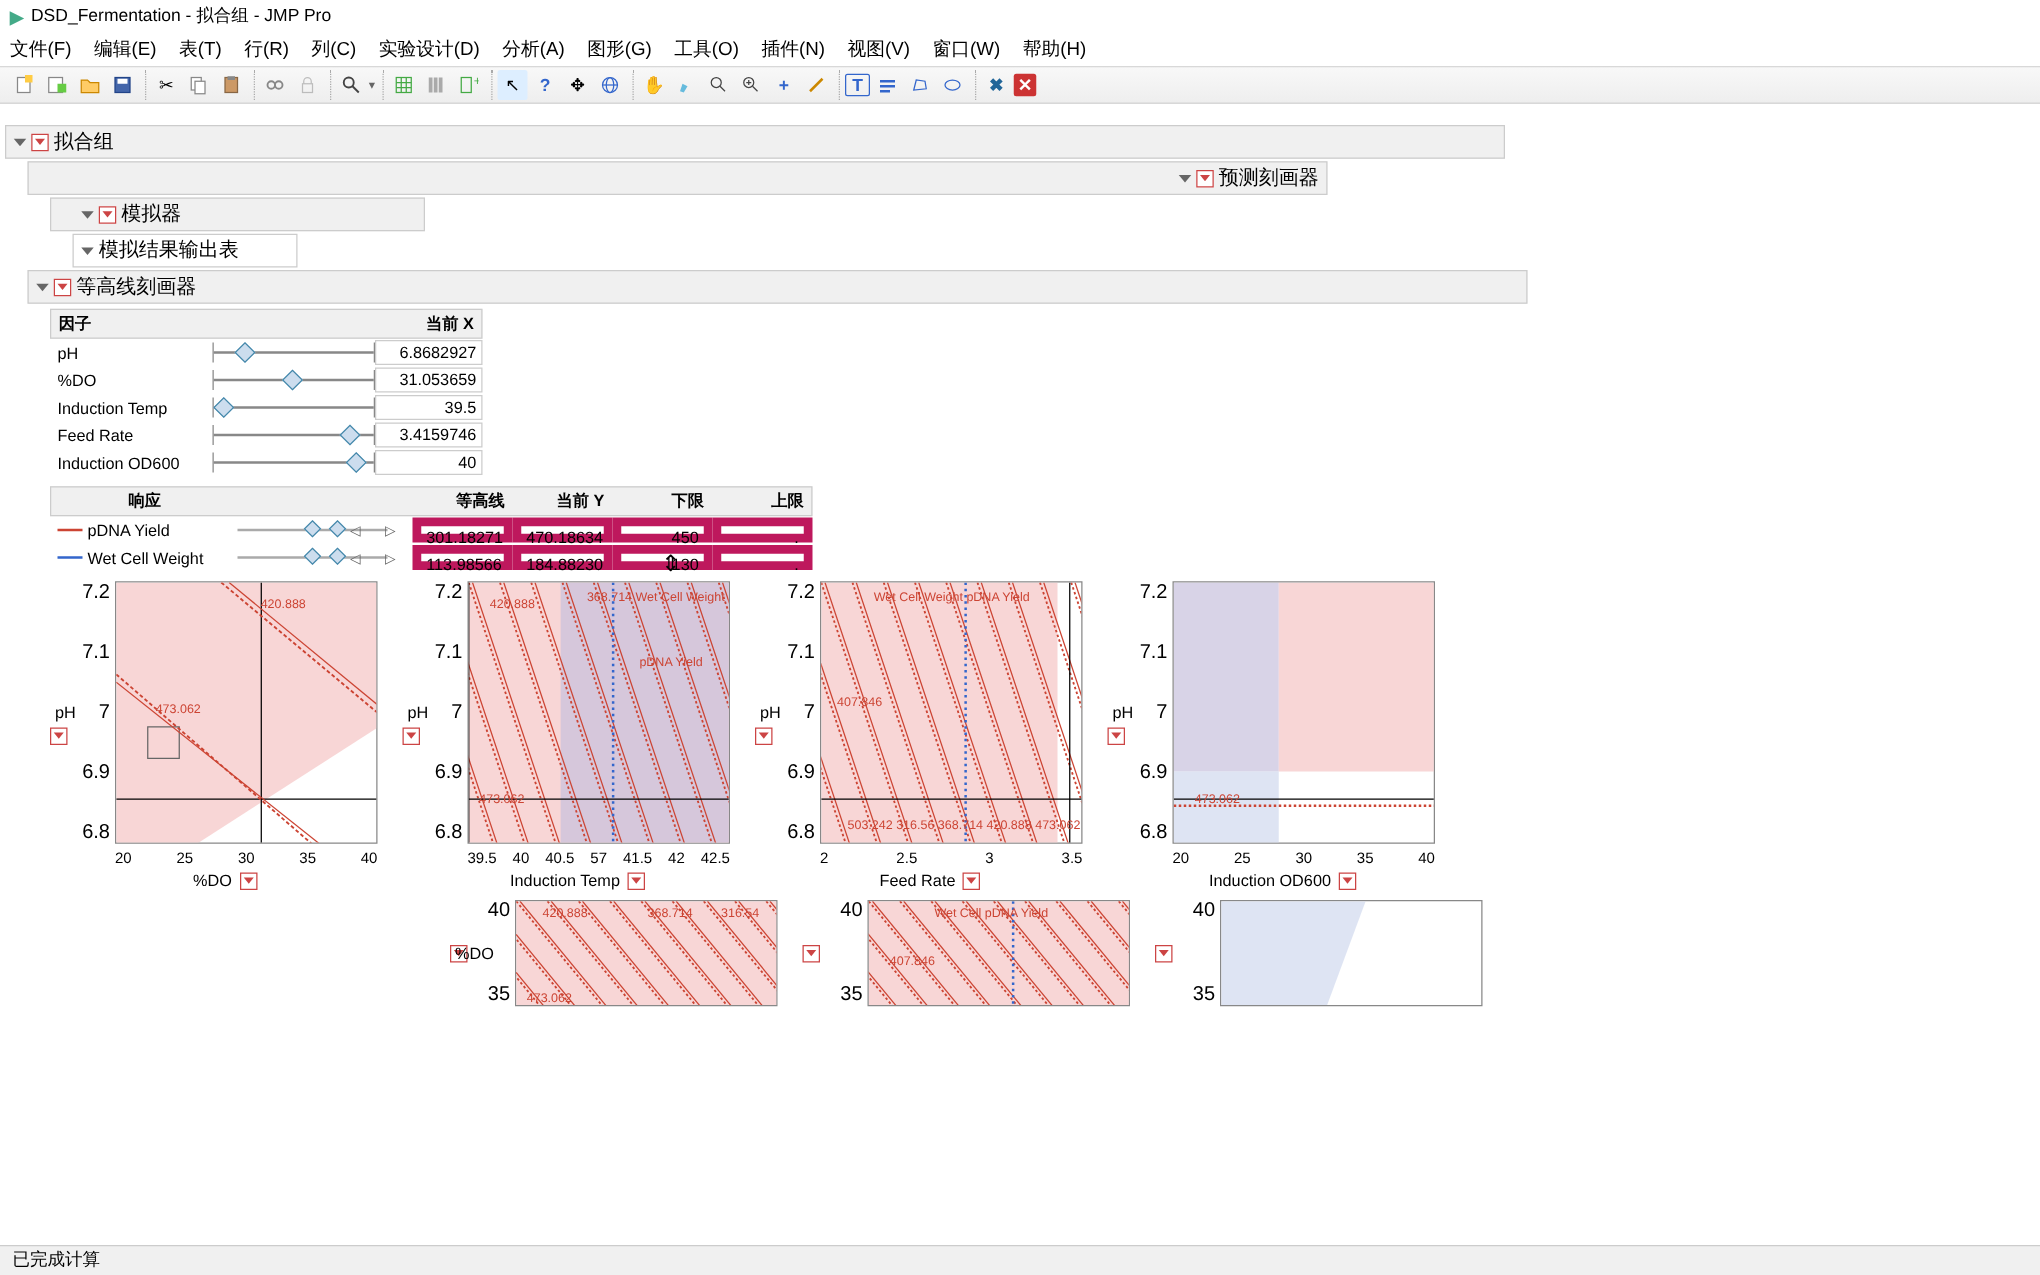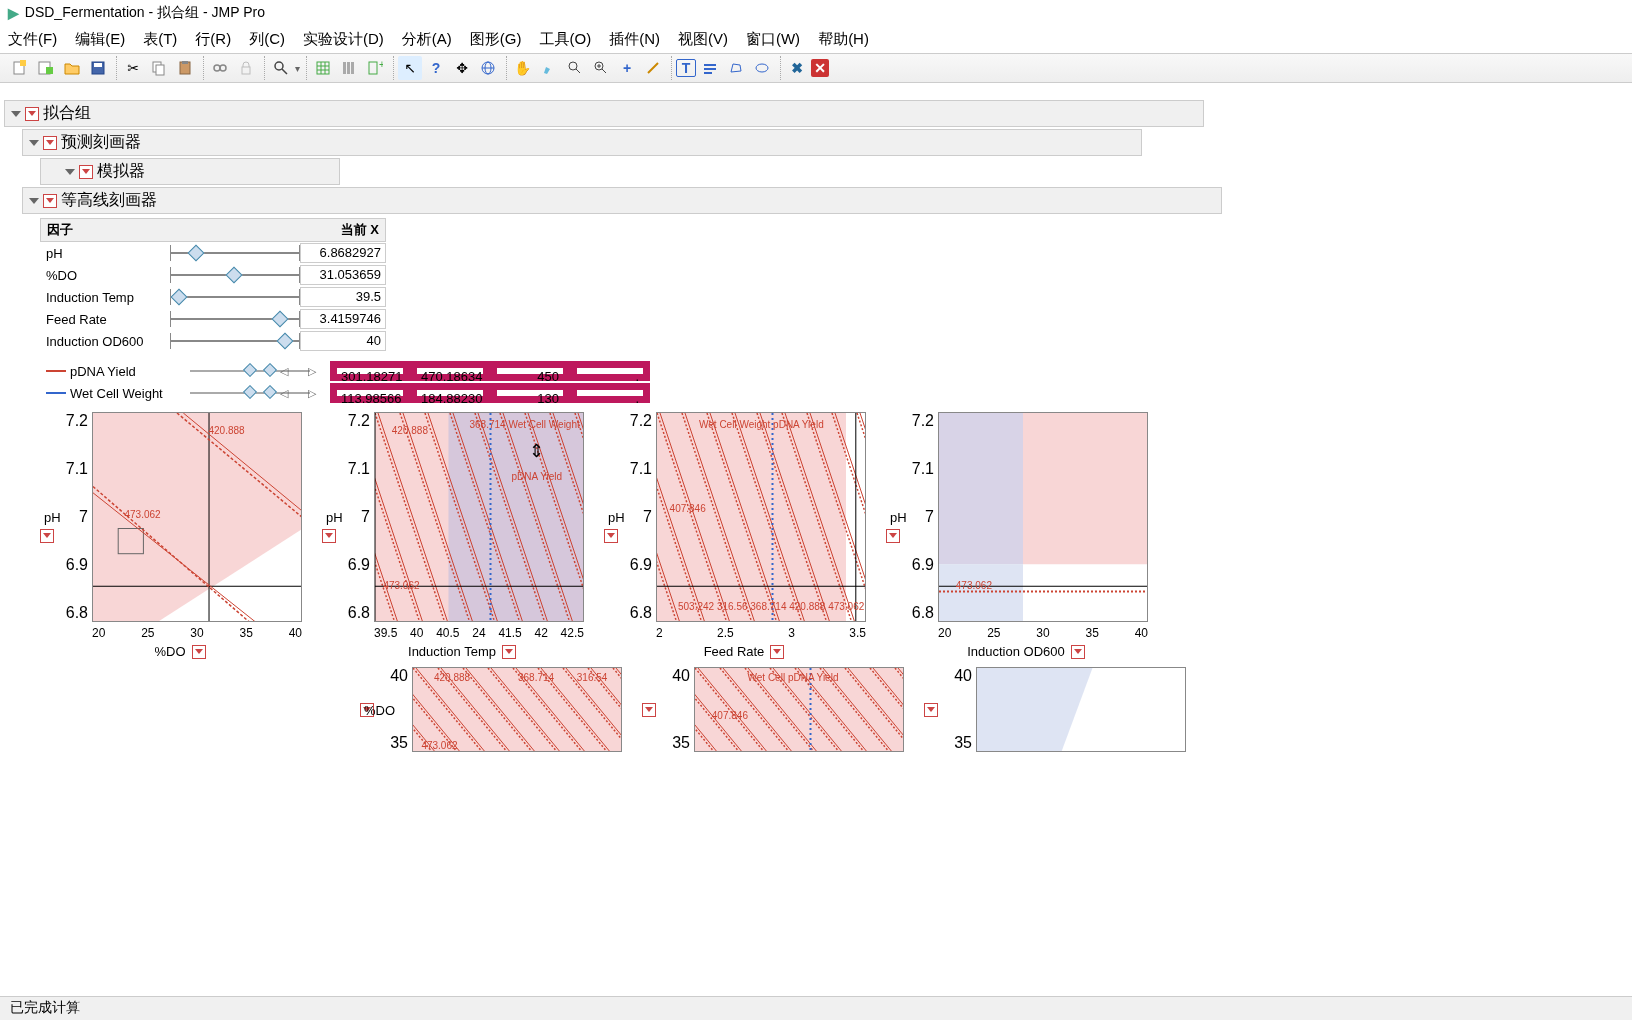--- a/index.html
+++ b/index.html
@@ -53,21 +53,21 @@
 .contour-cell { display: flex; align-items: center; gap: 4px; }
 .contour-plot { position: relative; }
 .plot-svg { border: 1px solid #888; background: #fff; }
 .y-ticks { position: absolute; left: -28px; top: 0; bottom: 0; display: flex; flex-direction: column; justify-content: space-between; font-size: 16px; text-align: right; width: 24px; }
 .x-ticks { position: absolute; left: 0; right: 0; bottom: -18px; display: flex; justify-content: space-between; font-size: 12px; }
 .x-label-row { text-align: center; margin-top: 22px; display: flex; align-items: center; justify-content: center; gap: 6px; }
 .y-label { position: absolute; left: -48px; top: 50%; transform: translateY(-50%); font-size: 13px; }
 .row2-spacer { width: 300px; }
 .statusbar { position: absolute; bottom: 0; left: 0; right: 0; height: 24px; border-top: 1px solid #ccc; background: #f0f0f0; padding: 2px 10px; font-size: 14px; }
 .panel-wide { width: 1200px; }
-.panel-med { width: 1120px; }
+.panel-med { width: 1040px; justify-content: flex-end; }
 .panel-small { width: 300px; padding-left: 24px; }
 .panel-xsmall { width: 180px; }
 .multi-slider { position: relative; height: 16px; }
 .ms-track { position: absolute; top: 7px; left: 0; right: 20px; height: 2px; background: #aaa; }
 .ms-thumb { position: absolute; top: 2px; width: 10px; height: 10px; background: #cde; border: 1px solid #48a; transform: rotate(45deg); }
 .ms-arrow { position: absolute; top: 2px; font-size: 11px; color: #666; }
 .cursor-resize { position: absolute; left: 529px; top: 440px; font-size: 18px; pointer-events: none; }
 </style>
 </head>
 <body>
@@ -263,20 +263,26 @@
       <span>预测刻画器</span>
     </div>
   </div>
   <div class="panel indent-2">
     <div class="panel-header panel-small">
       <span class="disclosure open"></span>
       <span class="hot"></span>
       <span>模拟器</span>
     </div>
   </div>
+  <div class="panel indent-3">
+    <div class="panel-header panel-xsmall" style="background:#fff">
+      <span class="disclosure open"></span>
+      <span>模拟结果输出表</span>
+    </div>
+  </div>
   <div class="panel indent-1">
     <div class="panel-header panel-wide">
       <span class="disclosure open"></span>
       <span class="hot"></span>
       <span>等高线刻画器</span>
     </div>
   </div>
 
   <div class="factors-table">
     <div class="hdr" style="width:346px">
@@ -327,20 +333,28 @@
             <div class="slider">
               <div class="thumb" style="left:107.8px"></div>
             </div>
           </div>
   <div class="c3">40</div>
         </div>
       </div>
   </div>
 
   <div class="resp-table">
+    <div class="hdr" style="width:610px">
+      <div class="r1" style="text-align:center">响应</div>
+      <div class="r2"></div>
+      <div class="r3">等高线</div>
+      <div class="r4">当前 Y</div>
+      <div class="r5">下限</div>
+      <div class="r6">上限</div>
+    </div>
     <div id="resp-rows">
         <div class="rrow">
           <div class="r1">
             <span class="line-swatch" style="background:#c43"></span>
             <span>pDNA Yield</span>
           </div>
   <div class="r2">
             <div class="multi-slider">
     <div class="ms-track"></div>
     <div class="ms-thumb" style="left:55px"></div>
@@ -454,21 +468,21 @@
             </svg><div class="y-ticks">
               <span>7.2</span>
               <span>7.1</span>
               <span>7</span>
               <span>6.9</span>
               <span>6.8</span>
             </div><div class="y-label">pH</div><div class="x-ticks">
               <span>39.5</span>
               <span>40</span>
               <span>40.5</span>
-              <span>24</span>
+              <span>57</span>
               <span>41.5</span>
               <span>42</span>
               <span>42.5</span>
             </div></div>
           <div class="x-label-row">
             <span>Induction Temp</span>
             <span class="hot"></span>
           </div>
         </div>
       </div>

